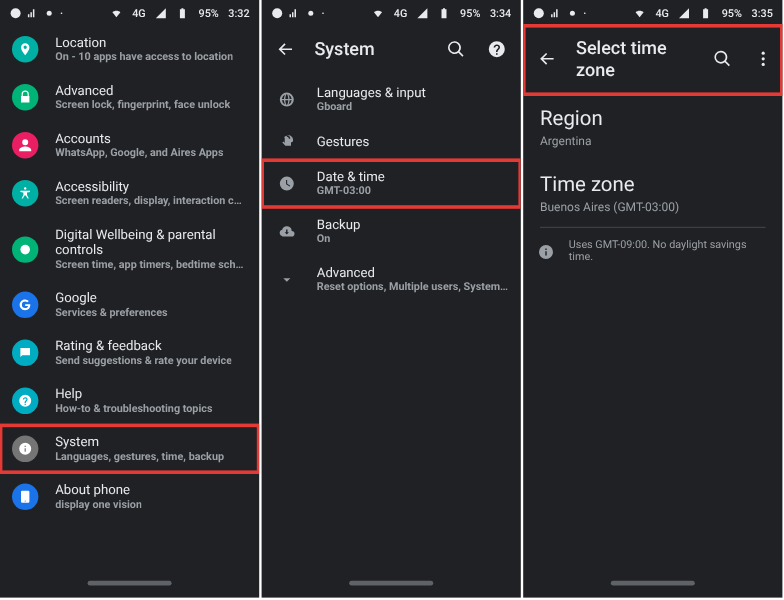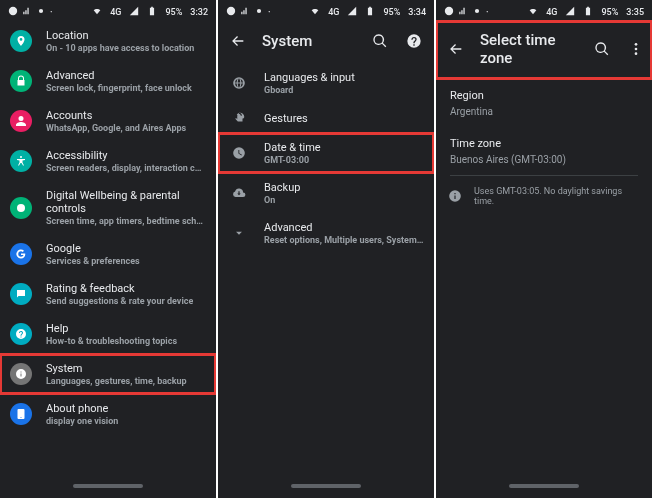--- a/index.html
+++ b/index.html
@@ -58,21 +58,21 @@
   .item .circ svg { width: 12px; height: 12px; fill: #fff; }
   .item .iconslot {
     width: 22px; display:flex; align-items:center; justify-content:center; flex-shrink:0;
   }
   .item .iconslot svg { width: 14px; height: 14px; fill: #9aa0a6; }
   .item .txt { display: flex; flex-direction: column; overflow:hidden; }
   .item .lbl { font-size: 11px; color: #e8eaed; }
   .item .sub { font-size: 9px; color: #9aa0a6; margin-top:1px; white-space:nowrap; overflow:hidden; text-overflow:ellipsis;font-weight:bold;}
   .highlight { outline: 3px solid #e53935; outline-offset: -2px; }
   .section { padding: 10px 14px; }
-  .section .slbl { font-size: 11px; color: #e8eaed; margin-bottom: 4px;}
+  .section .slbl { font-size: 17px; color: #e8eaed; margin-bottom: 4px;}
   .section .sval { font-size: 10px; color: #9aa0a6; }
   .divider { height:1px; background:#3c4043; margin: 0 14px; }
   .inforow { display:flex; align-items:center; gap:12px; padding: 10px 12px; }
   .inforow svg { width:14px; height:14px; fill:#9aa0a6; flex-shrink:0;}
   .inforow .itxt { font-size: 9px; color:#9aa0a6; }
   .navbar {
     height: 16px;
     display:flex; justify-content:center; align-items:center;
     padding-bottom:4px;
   }
@@ -395,19 +395,19 @@
     </div>
     <div class="section">
       <div class="slbl">Time zone</div>
       <div class="sval">Buenos Aires (GMT-03:00)</div>
     </div>
     <div class="divider"></div>
     <div class="inforow">
       <svg viewBox="0 0 24 24">
           <path d="M12 2a10 10 0 100 20 10 10 0 000-20zm1 15h-2v-6h2v6zm0-8h-2V7h2v2z"></path>
         </svg>
-      <span class="itxt">Uses GMT-03:05. No daylight savings time.</span>
+      <span class="itxt">Uses GMT-09:00. No daylight savings time.</span>
     </div>
   </div>
   <div class="navbar">
       <div class="navpill"></div>
     </div>
 </div>
 
 </body></html>

